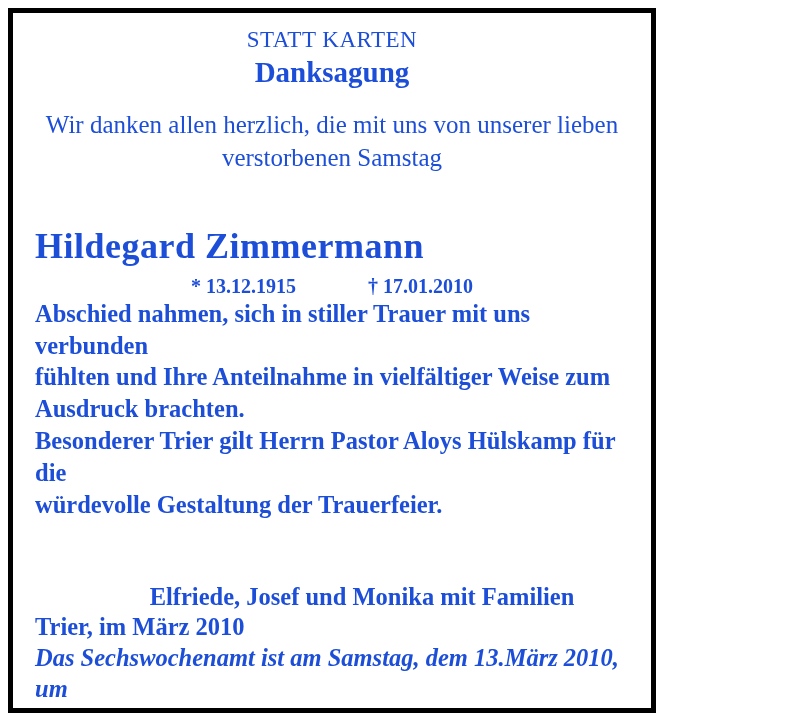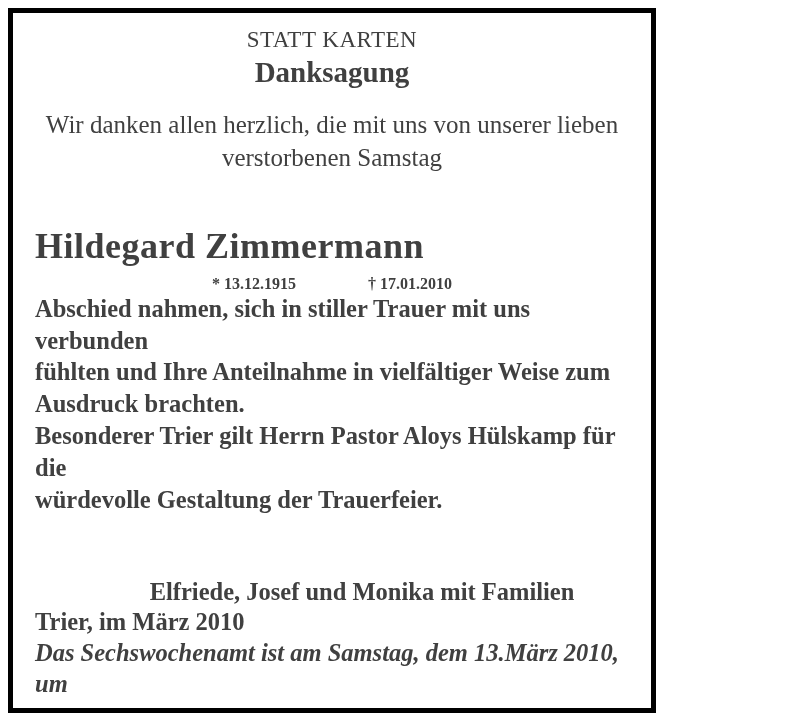--- a/index.html
+++ b/index.html
@@ -8,21 +8,21 @@
     background: #ffffff;
   }
   .page {
     width: 664px;
     height: 721px;
     box-sizing: border-box;
     background: #ffffff;
     position: relative;
     overflow: hidden;
     font-family: "Liberation Serif", serif;
-    color: #404040;
+    color: #1d4ed8;
     border-radius: 9px;
   }
   .notice {
     position: absolute;
     left: 8px;
     top: 8px;
     right: 8px;
     bottom: 8px;
     border: 5px solid #000000;
     box-sizing: border-box;
@@ -56,21 +56,21 @@
   .name {
     font-weight: bold;
     font-size: 36px;
     letter-spacing: 0.5px;
     margin-top: 52px;
     line-height: 1.1;
   }
   .dates {
     text-align: center;
     font-weight: bold;
-    font-size: 16px;
+    font-size: 20px;
     margin-top: 8px;
     display: flex;
     justify-content: center;
     gap: 72px;
   }
   .dates .d-item {
     white-space: nowrap;
   }
   .body-text {
     font-weight: bold;

